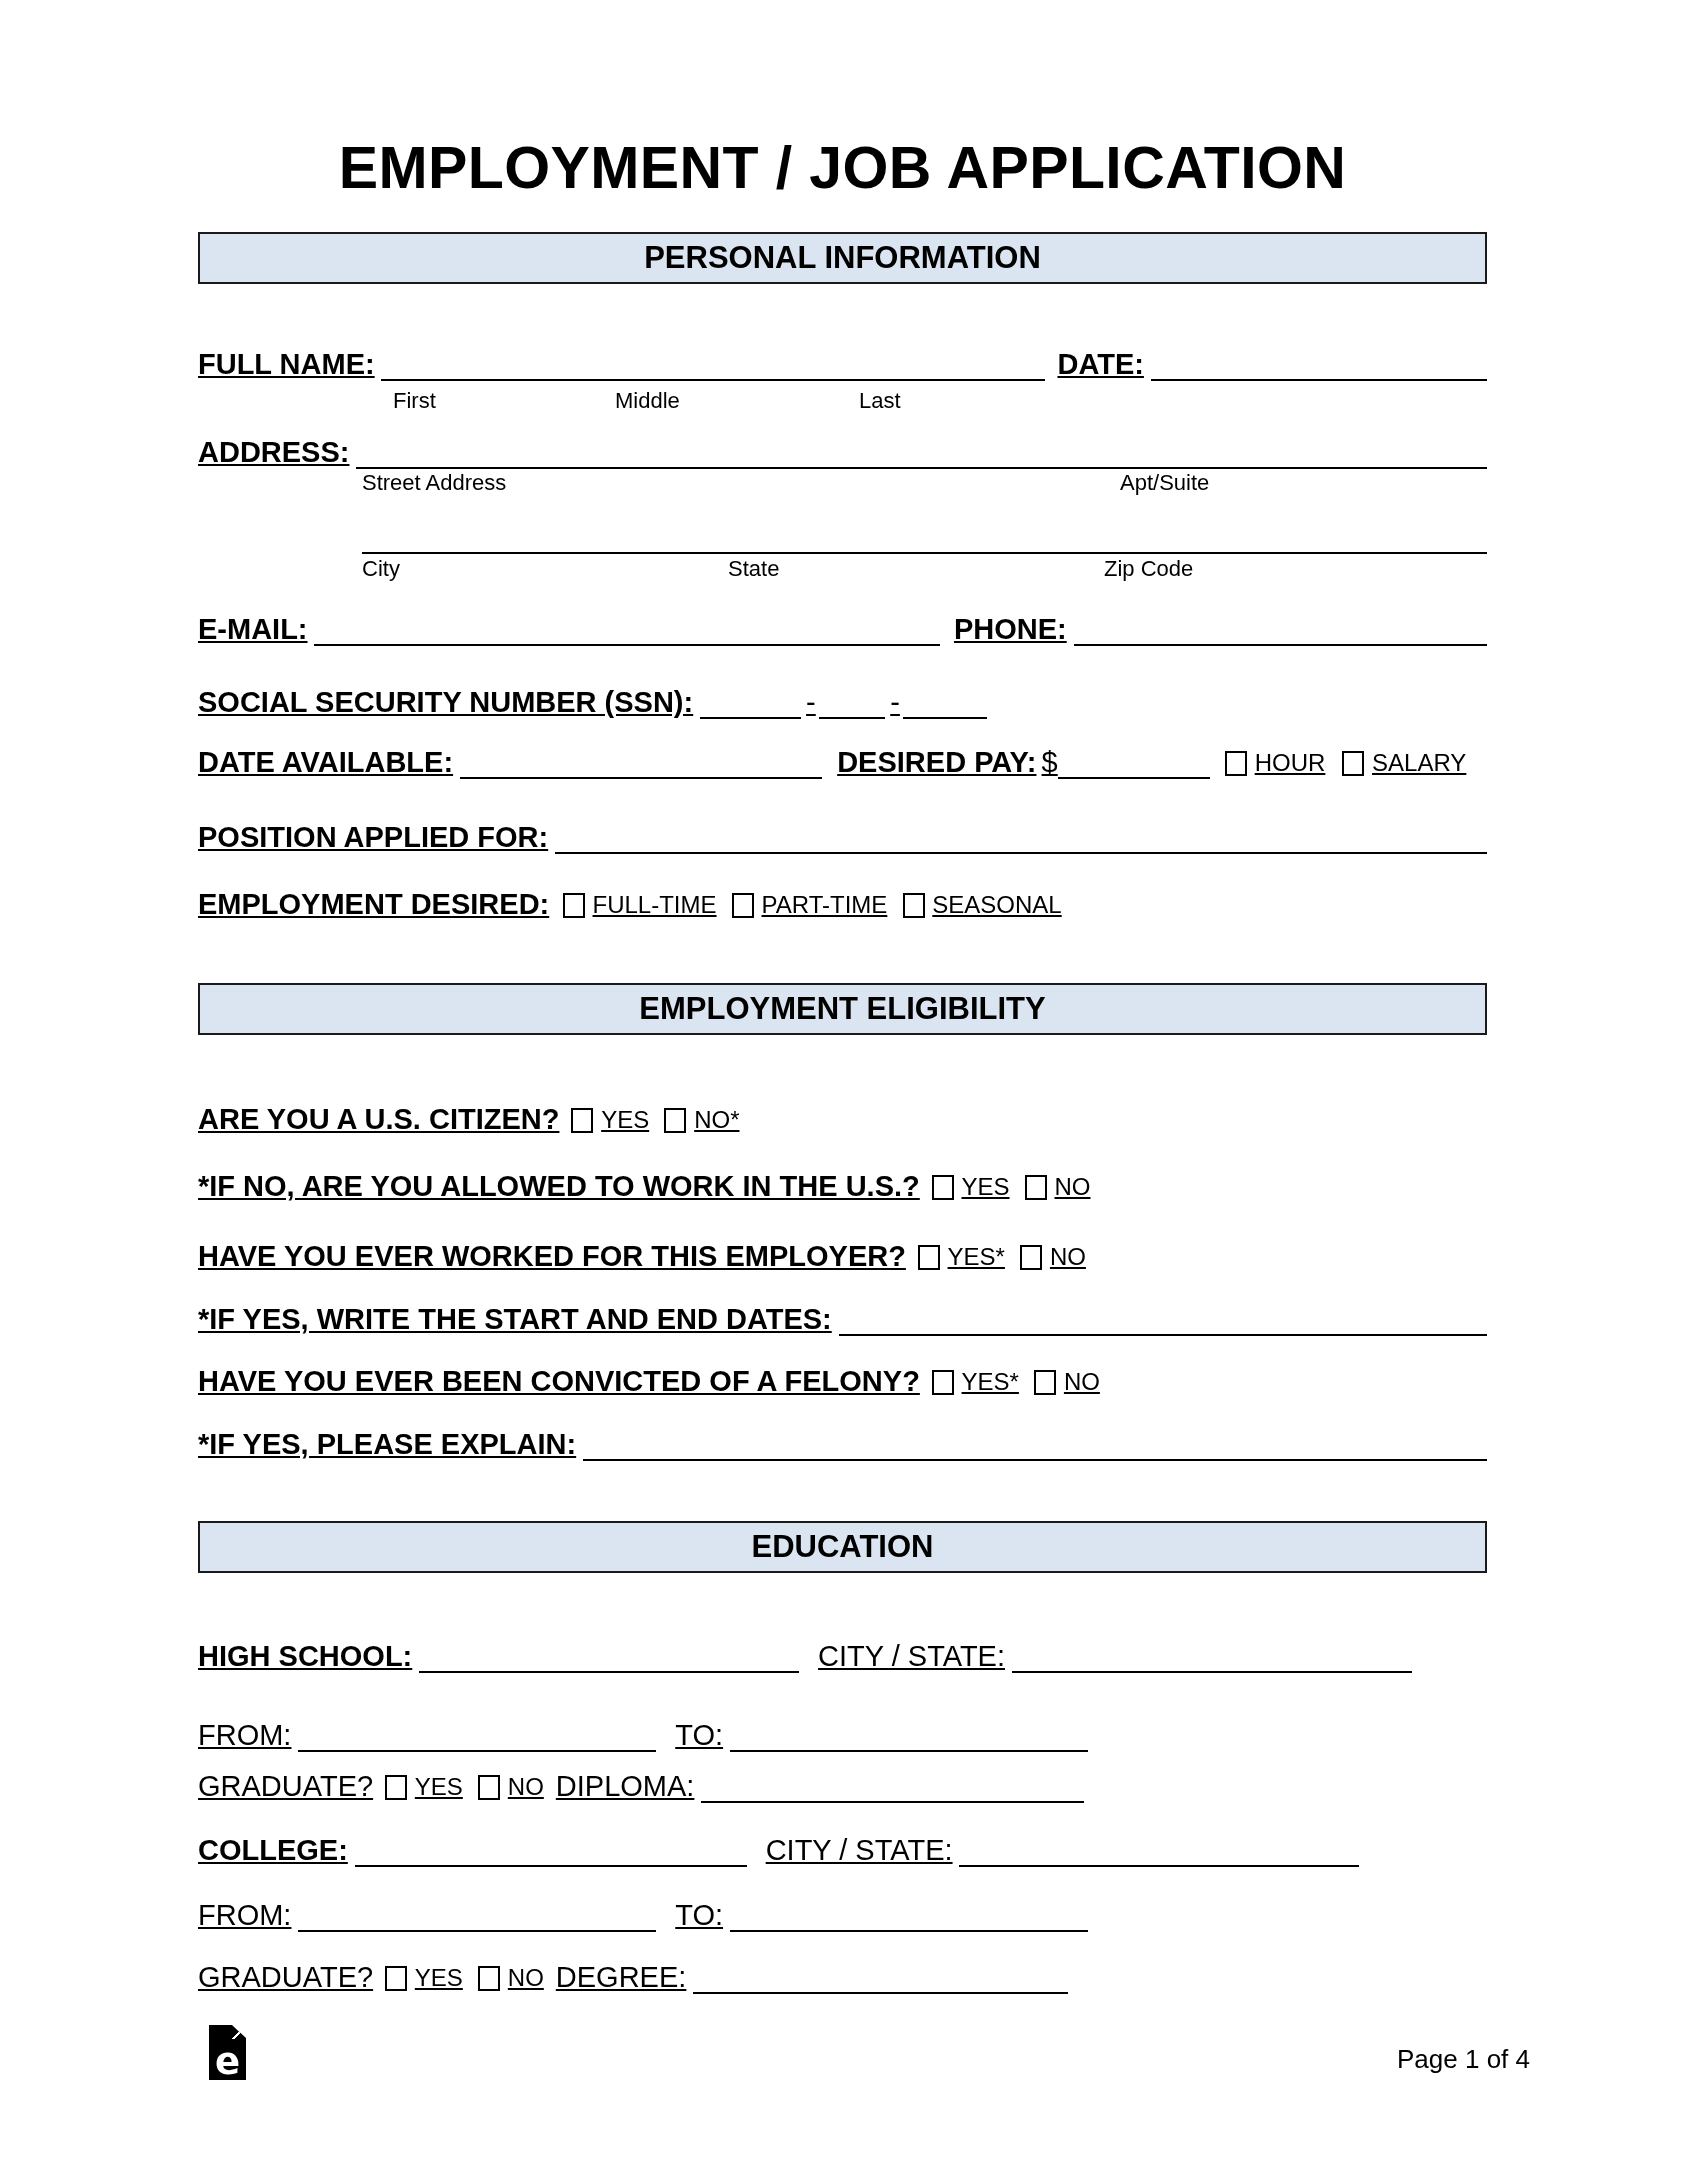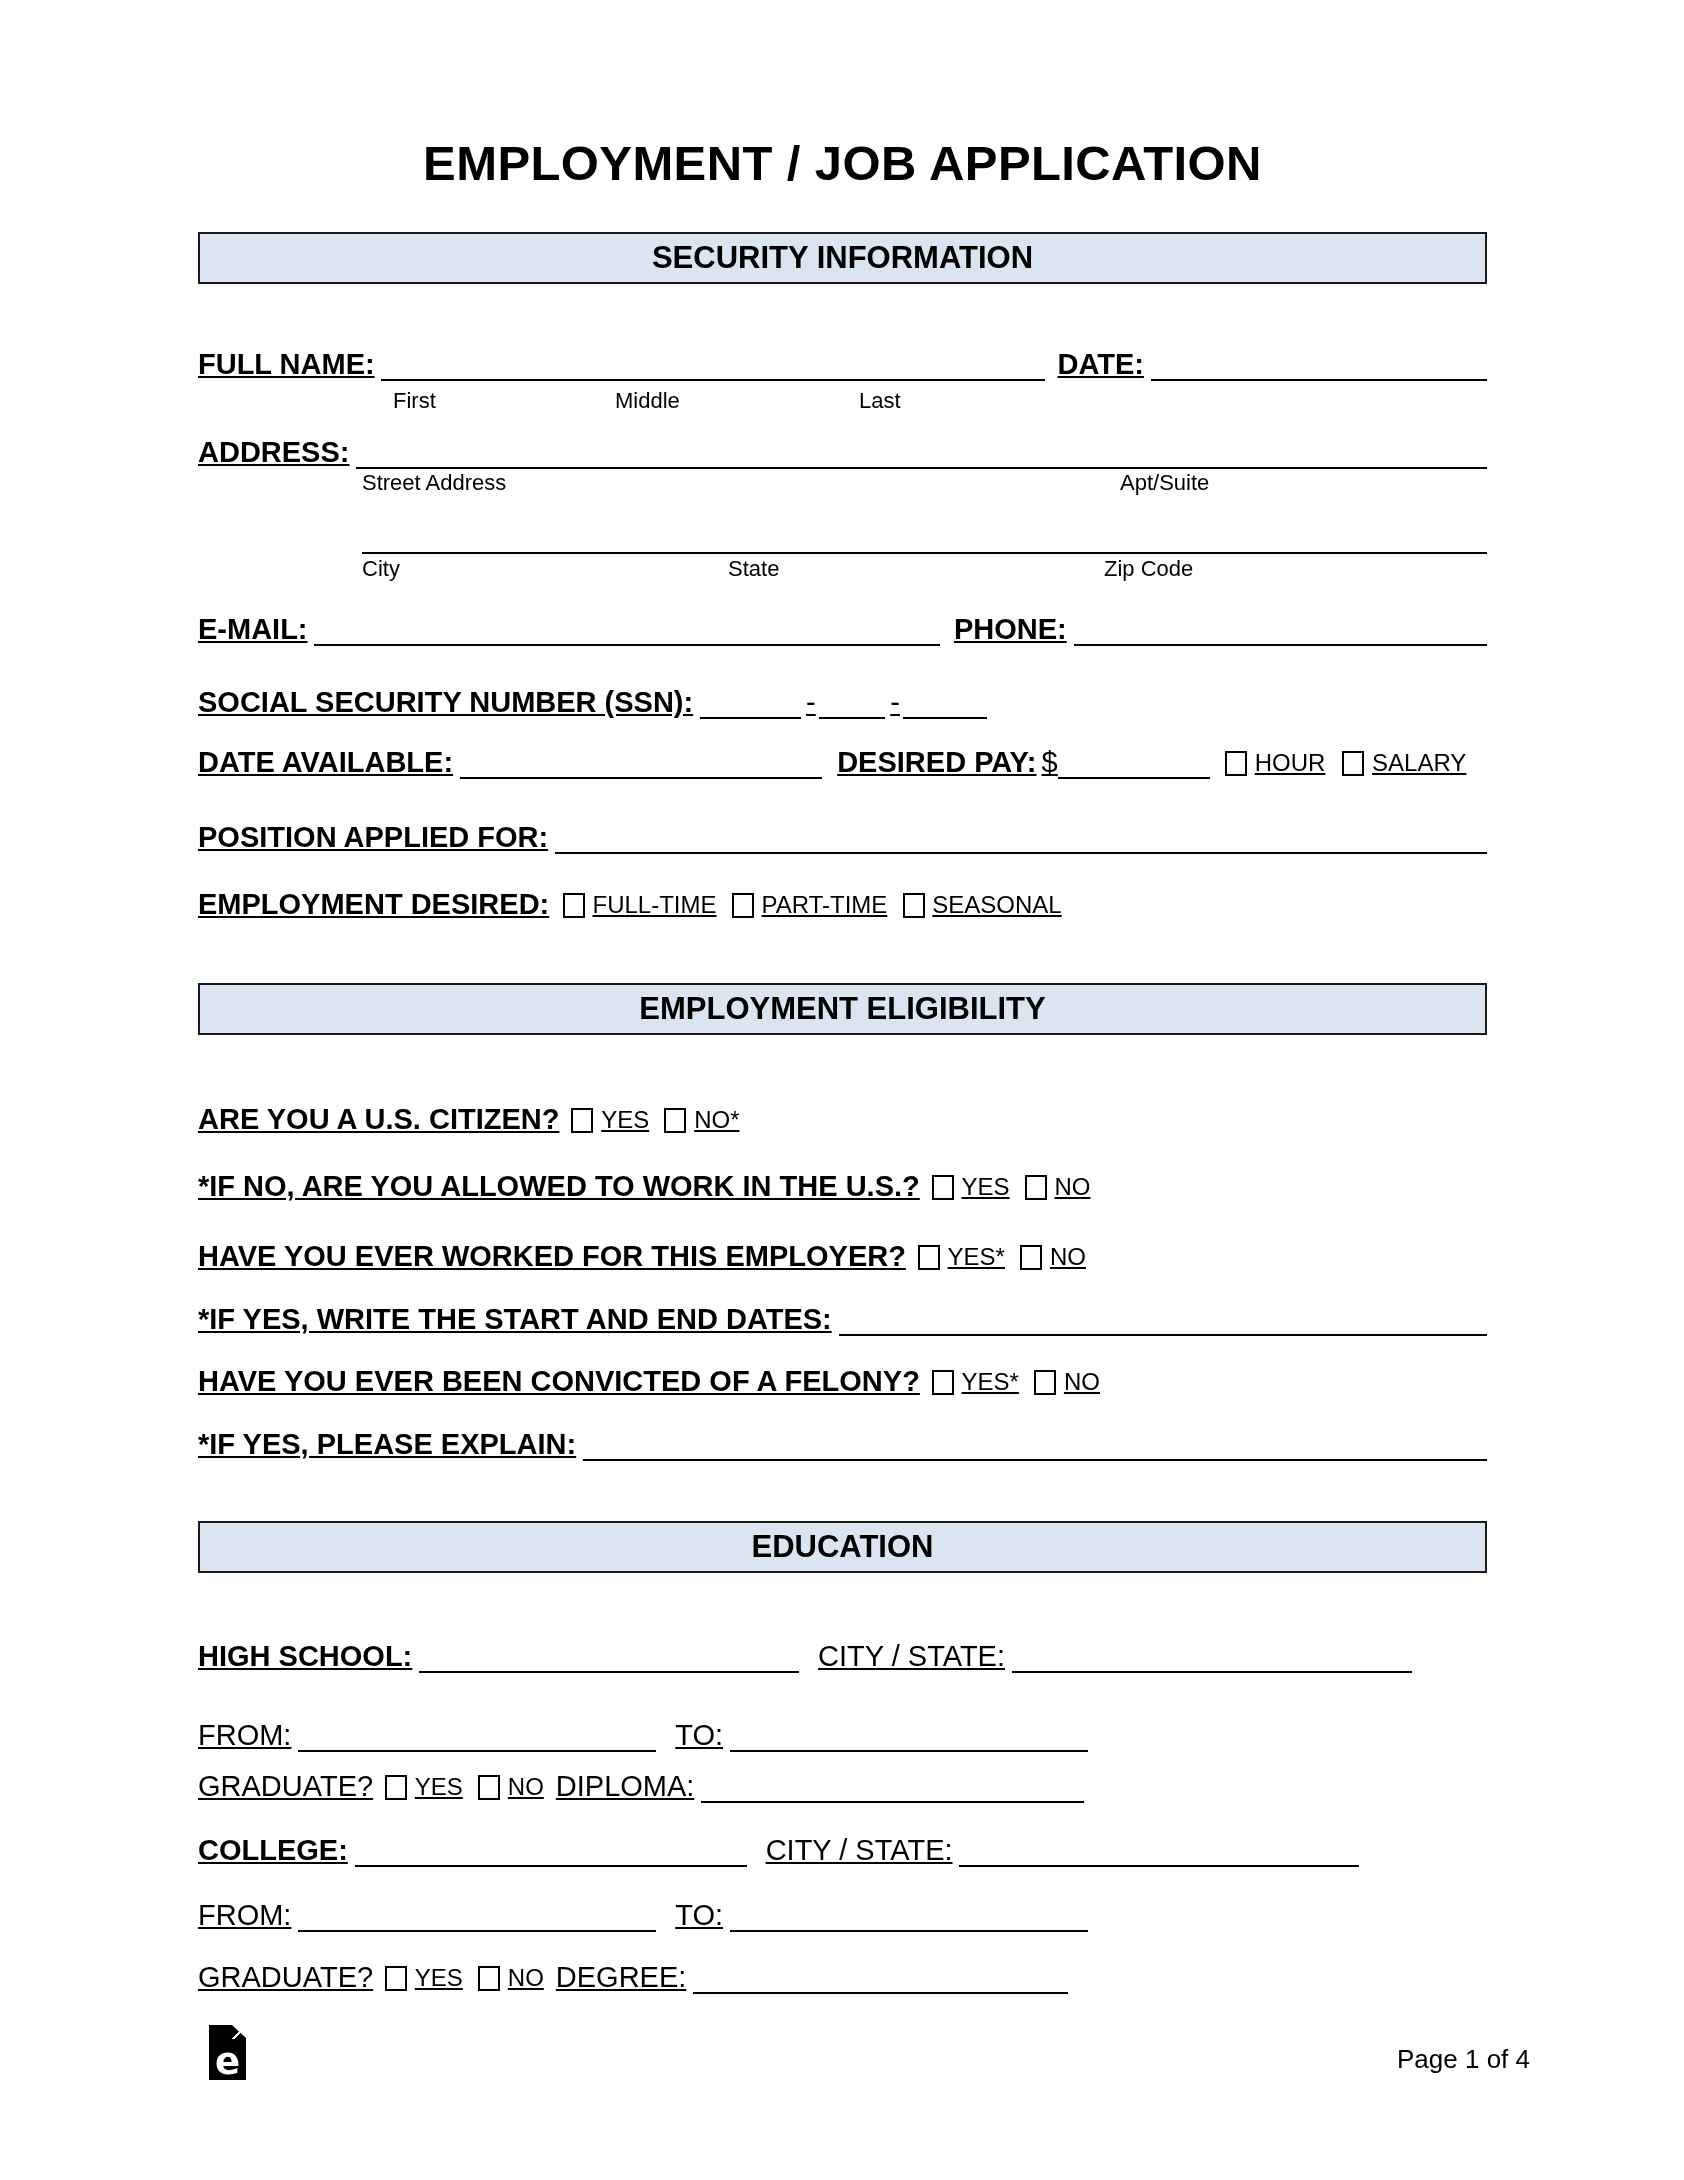--- a/index.html
+++ b/index.html
@@ -3,21 +3,21 @@
 <meta charset="utf-8">
 <style>
   html,body { margin:0; padding:0; background:#ffffff; }
   .page {
     position:relative; width:1685px; height:2181px; background:#fff;
     font-family:"Liberation Sans","DejaVu Sans",sans-serif; color:var(--ink,#000);
     overflow:hidden;
   }
   .title {
     position:absolute; top:135px; left:0; width:100%; margin:0;
-    text-align:center; font-size:49px; font-weight:bold; line-height:1.15;
+    text-align:center; font-size:59px; font-weight:bold; line-height:1.15;
     letter-spacing:0.4px;
   }
   .sechead {
     position:absolute; left:198px; right:198px; height:52px;
     box-sizing:border-box; border:2.6px solid var(--section-border,#1a1a1a);
     background:var(--section-bg,#dbe5f1);
     display:flex; align-items:center; justify-content:center;
     font-size:31px; font-weight:bold;
   }
   .row {
@@ -63,21 +63,21 @@
   }
 </style>
 </head>
 <body>
 
 <div class="page">
 
   <h1 class="title">EMPLOYMENT / JOB APPLICATION</h1>
 
   <div class="sechead" style="top:232px">
-    <span>SECURITY INFORMATION</span>
+    <span>PERSONAL INFORMATION</span>
   </div>
 
   <div class="row" style="top:348px">
     <span class="b">FULL NAME:</span>
     <span class="uline" style="width:664px"></span>
     <span class="b g14">DATE:</span>
     <span class="uline flex"></span>
   </div>
   <div class="subrow" style="top:388px">
     <span style="left:195px">First</span>

